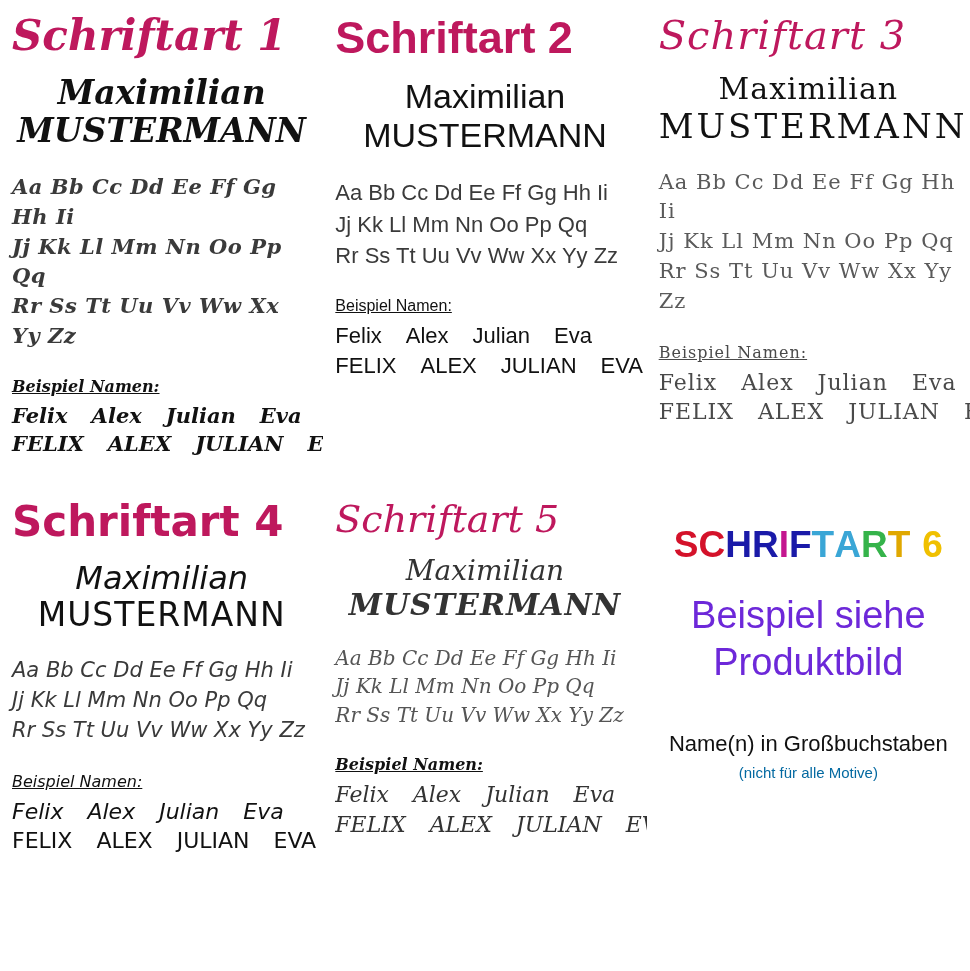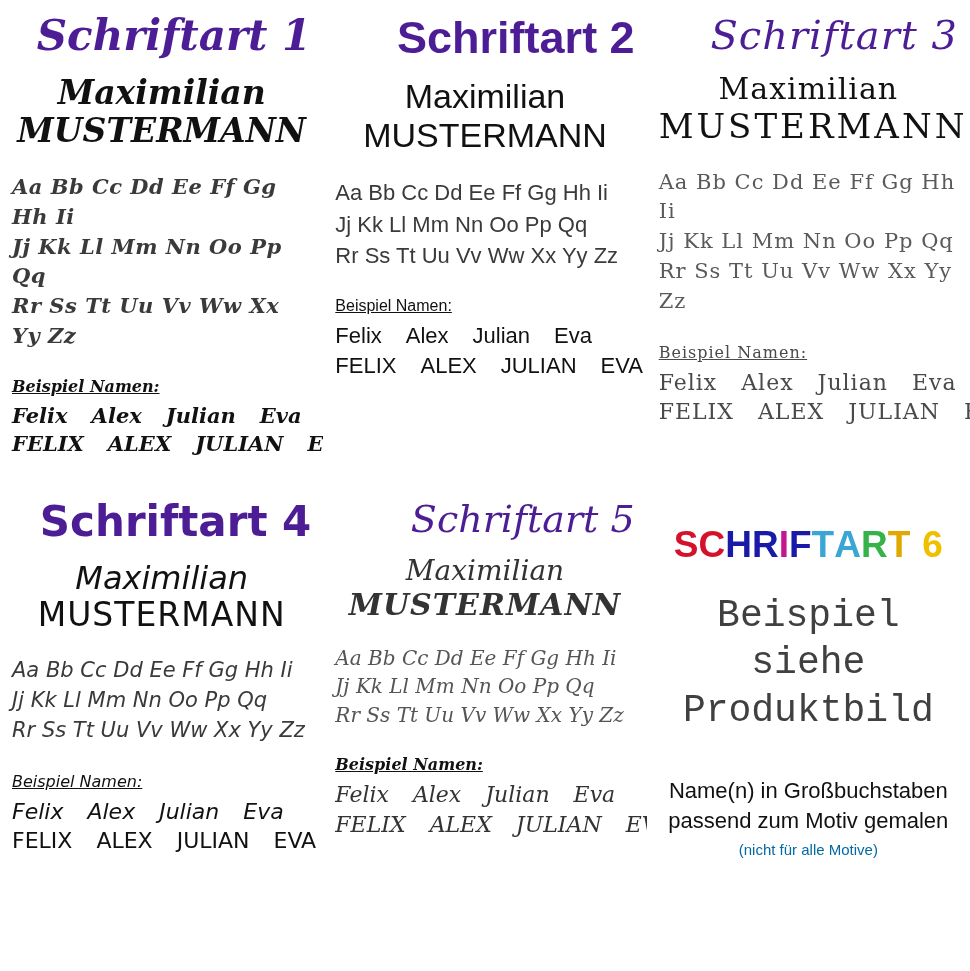--- a/index.html
+++ b/index.html
@@ -49,24 +49,24 @@
   .sep-v4 {
     left: 636px; top: 466px; width: 6px; height: 505px;
     background: linear-gradient(to bottom, #a8b6ec, #b9a6e4, #e79bbd, #f0a9a0);
   }
   .sep-h1 {
     left: 0; top: 460px; width: 970px; height: 7px;
     background: linear-gradient(to right, #f3978c 0%, #f6b4a4 18%, #f2cfc4 32%, #ffffff 42%, #f7d9e2 52%, #c9b2ea 62%, #93c6ee 74%, #8fd9dd 86%, #b9a9e8 100%);
   }
 
   .font-title {
-    text-align: right;
+    text-align: left;
     font-size: 44px;
     line-height: 1.05;
-    color: #4c1d95;
+    color: #be185d;
     margin: 0 0 16px 0;
     white-space: nowrap;
   }
   .name-block {
     text-align: center;
     margin-bottom: 22px;
   }
   .name-first {
     font-size: 33px;
     line-height: 1.15;
@@ -142,24 +142,24 @@
     font-family: "Liberation Sans", sans-serif;
     font-weight: bold;
     font-size: 37px;
     letter-spacing: 0px;
     margin: 16px 0 26px 0;
     white-space: nowrap;
   }
   .rainbow-title span { display: inline-block; }
   .big-note {
     text-align: center;
-    font-family: Liberation Mono, monospace;
+    font-family: Liberation Sans, sans-serif;
     font-size: 38px;
     line-height: 1.25;
-    color: #404040;
+    color: #6d28d9;
     margin-bottom: 42px;
   }
   .sub-note {
     text-align: center;
     font-family: "Liberation Sans", sans-serif;
     font-size: 22px;
     line-height: 1.35;
     color: #111;
   }
   .fine-note {
@@ -312,18 +312,17 @@
   </div>
 
   <div class="cell c6">
     <div class="rainbow-title"><span style="color: rgb(212, 18, 42);">S</span><span style="color: rgb(212, 18, 42);">C</span><span style="color: rgb(26, 26, 168);">H</span><span style="color: rgb(26, 26, 168);">R</span><span style="color: rgb(196, 22, 143);">I</span><span style="color: rgb(26, 26, 168);">F</span><span style="color: rgb(58, 166, 214);">T</span><span style="color: rgb(58, 166, 214);">A</span><span style="color: rgb(53, 179, 74);">R</span><span style="color: rgb(224, 168, 0);">T</span><span style="width: 12px;"> </span><span style="color: rgb(240, 192, 0);">6</span></div>
     <div class="big-note">
       <div>Beispiel siehe</div>
       <div>Produktbild</div>
     </div>
     <div class="sub-note">
       <div>Name(n) in Großbuchstaben</div>
-      <div>passend zum Motiv gemalen</div>
     </div>
     <div class="fine-note">(nicht für alle Motive)</div>
   </div>
 
 </div>
 
 </body></html>

